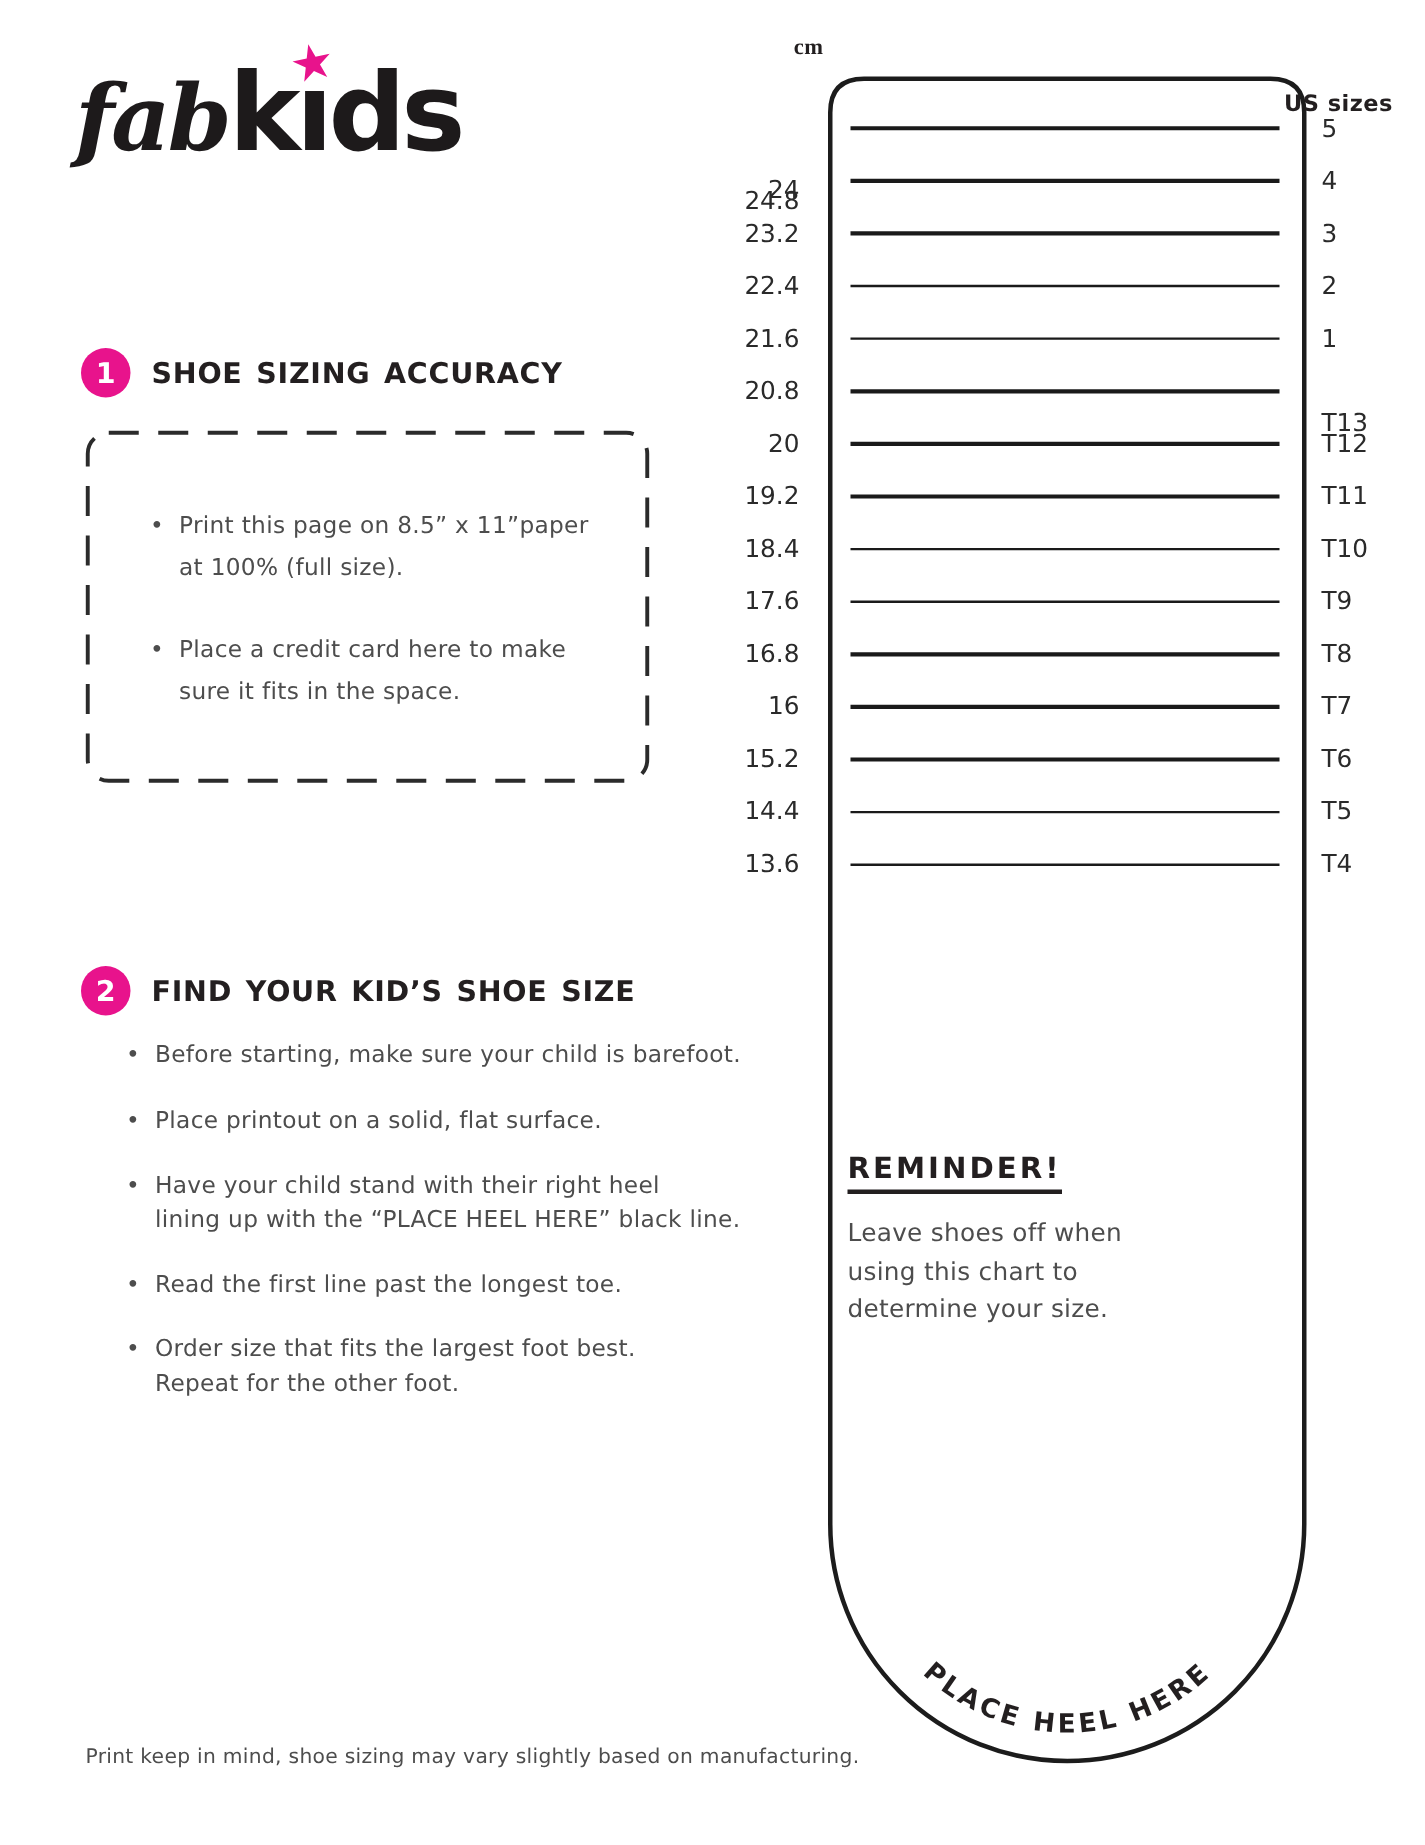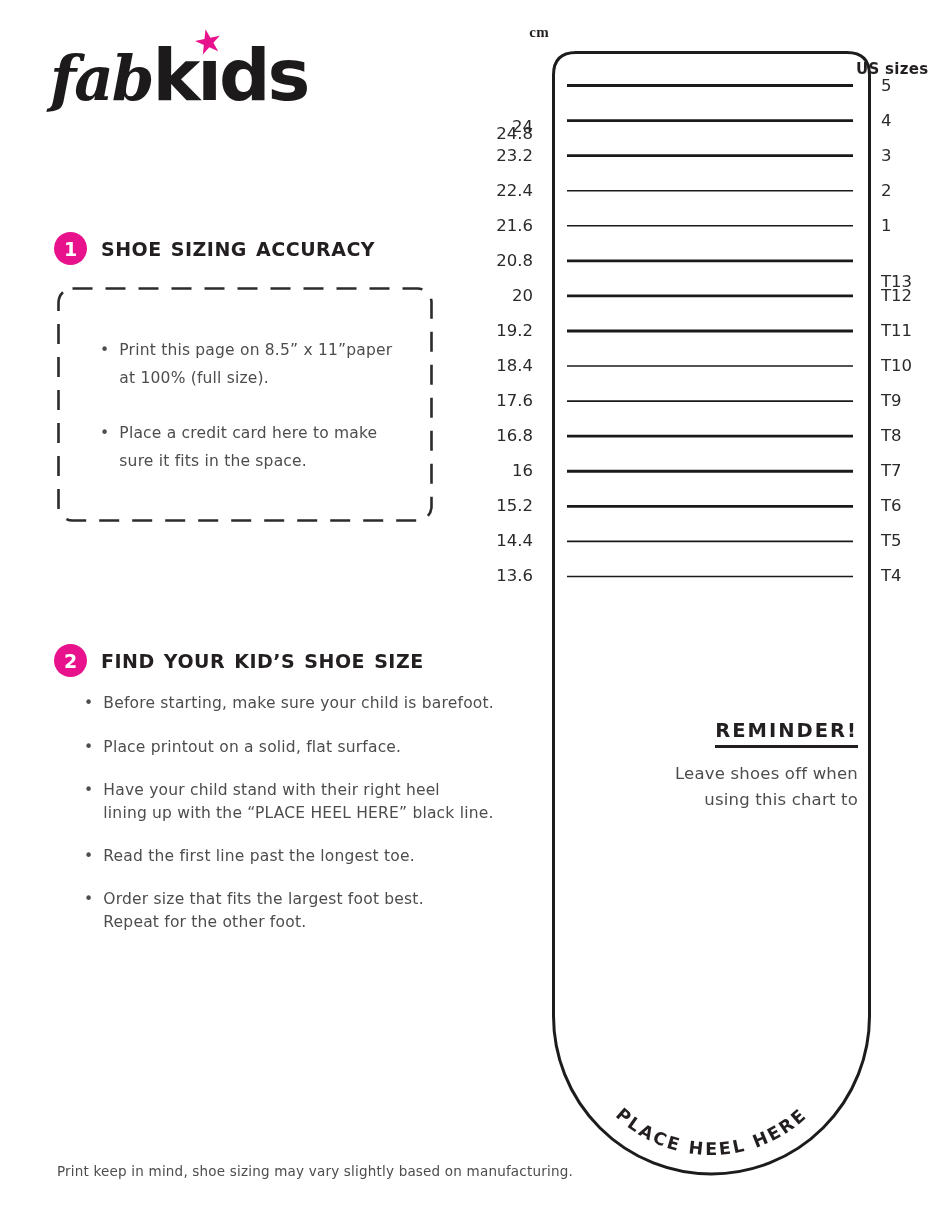--- a/index.html
+++ b/index.html
@@ -29,21 +29,21 @@
   .section-head{position:absolute;display:flex;align-items:center;gap:14px;}
   .badge{width:33px;height:33px;border-radius:50%;background:var(--pink);color:#fff;font-weight:bold;
          font-size:19px;display:flex;align-items:center;justify-content:center;flex:0 0 auto;}
   .section-title{font-weight:bold;font-size:19px;color:var(--ink);letter-spacing:.5px;word-spacing:2px;white-space:nowrap;}
 
   .bullet-group{position:absolute;display:flex;gap:10px;color:var(--body);font-size:15.5px;letter-spacing:.2px;}
   .bullet-dot{flex:0 0 auto;}
   .bline{white-space:nowrap;}
 
   
-  .reminder{position:absolute;left:565px;top:719px;width:293px;text-align:right;}
+  .reminder{position:absolute;left:565px;top:767px;width:293px;text-align:left;}
   .reminder-title{display:inline-block;font-size:19.5px;font-weight:bold;letter-spacing:2px;
                   color:var(--ink);border-bottom:3px solid var(--ink);padding-bottom:3px;}
   .reminder-lines{margin-top:13px;font-size:16.5px;line-height:25.5px;color:var(--body);letter-spacing:.2px;}
 
   .disclaimer{position:absolute;left:57px;top:1163px;font-size:13.5px;color:var(--body);letter-spacing:.2px;}
 
   .heel-text{font-family:"DejaVu Sans","Liberation Sans",sans-serif;font-weight:bold;}
 </style>
 </head>
 <body>
@@ -92,20 +92,21 @@
   <div class="section-head" style="left:54px;top:644px;">
     <div class="badge">2</div>
     <div class="section-title">FIND YOUR KID’S SHOE SIZE</div>
   </div>
 
   <div class="reminder">
     <span class="reminder-title">REMINDER!</span>
     <div class="reminder-lines" id="reminder-lines">
         <div>Leave shoes off when</div>
         <div>using this chart to</div>
+        <div>determine your size.</div>
       </div>
   </div>
 
   <div class="disclaimer">Print keep in mind, shoe sizing may vary slightly based on manufacturing.</div>
 
 <div class="cm-label" style="top: 73.5px; margin-top: 48px;">24.8</div>
     <div class="us-label" style="top: 73.5px;">5</div>
     <div class="cm-label" style="top: 115px;">24</div>
     <div class="us-label" style="top: 108.57px;">4</div>
     <div class="cm-label" style="top: 143.64px;">23.2</div>

